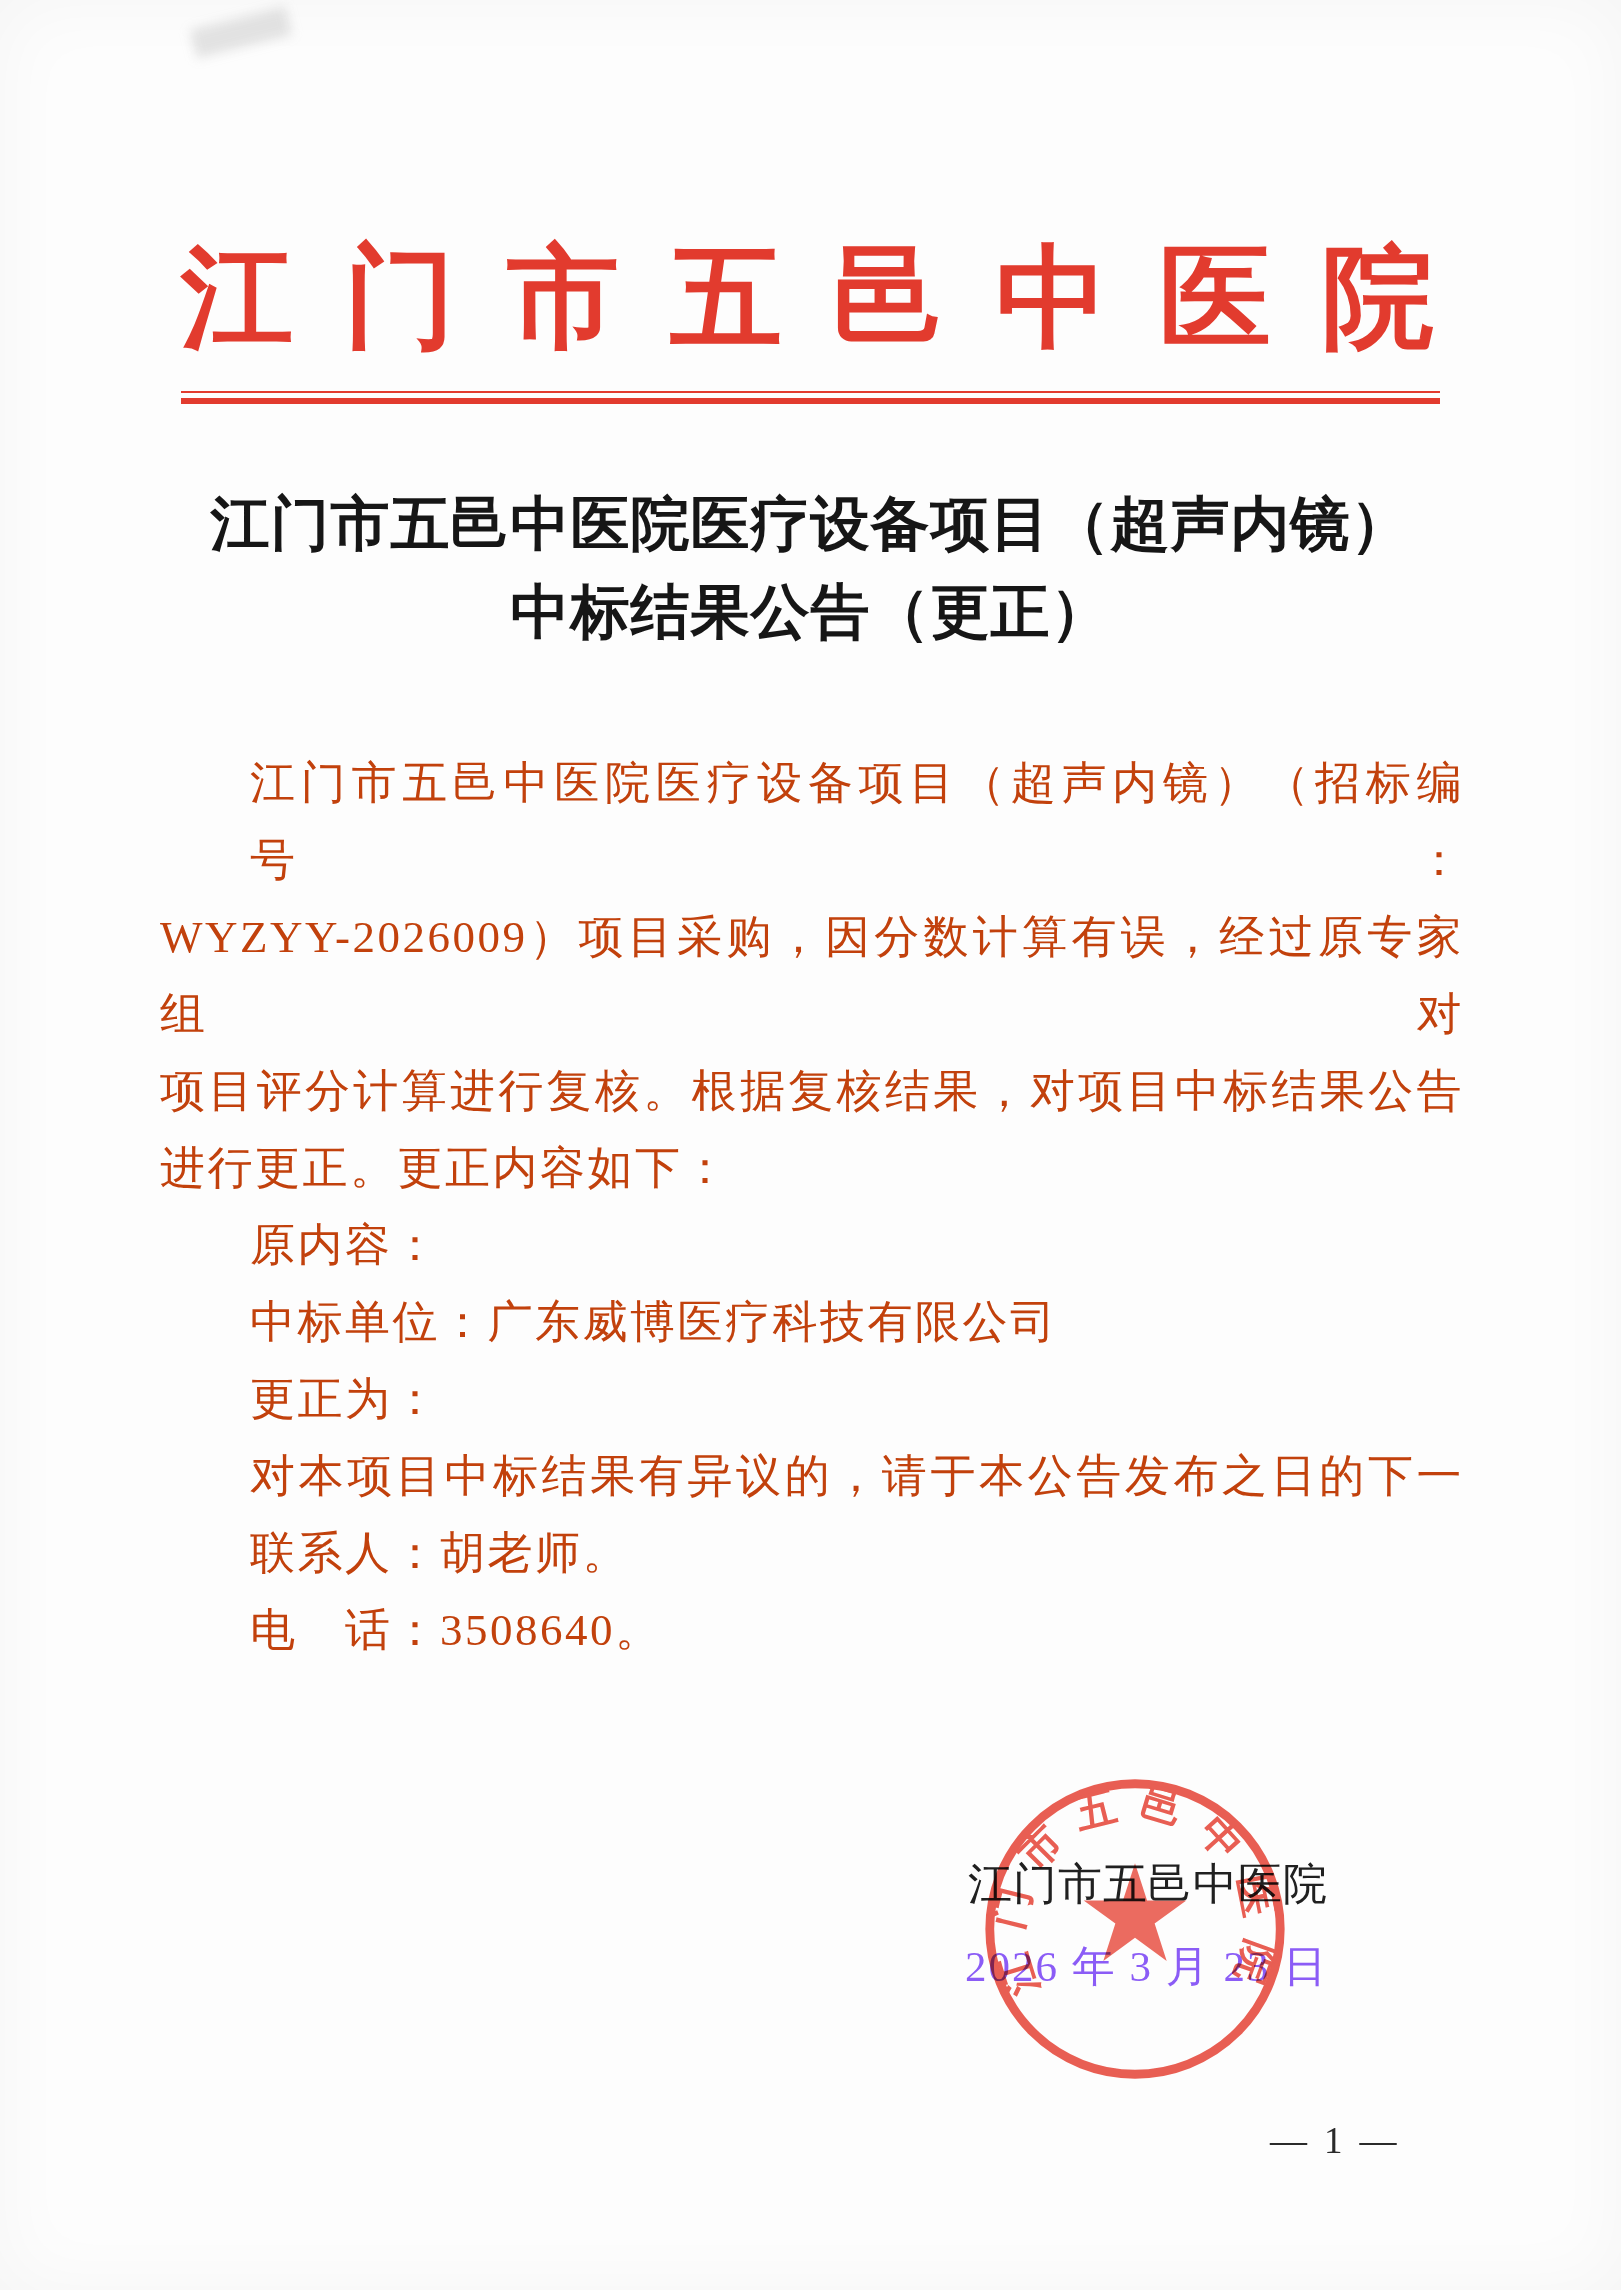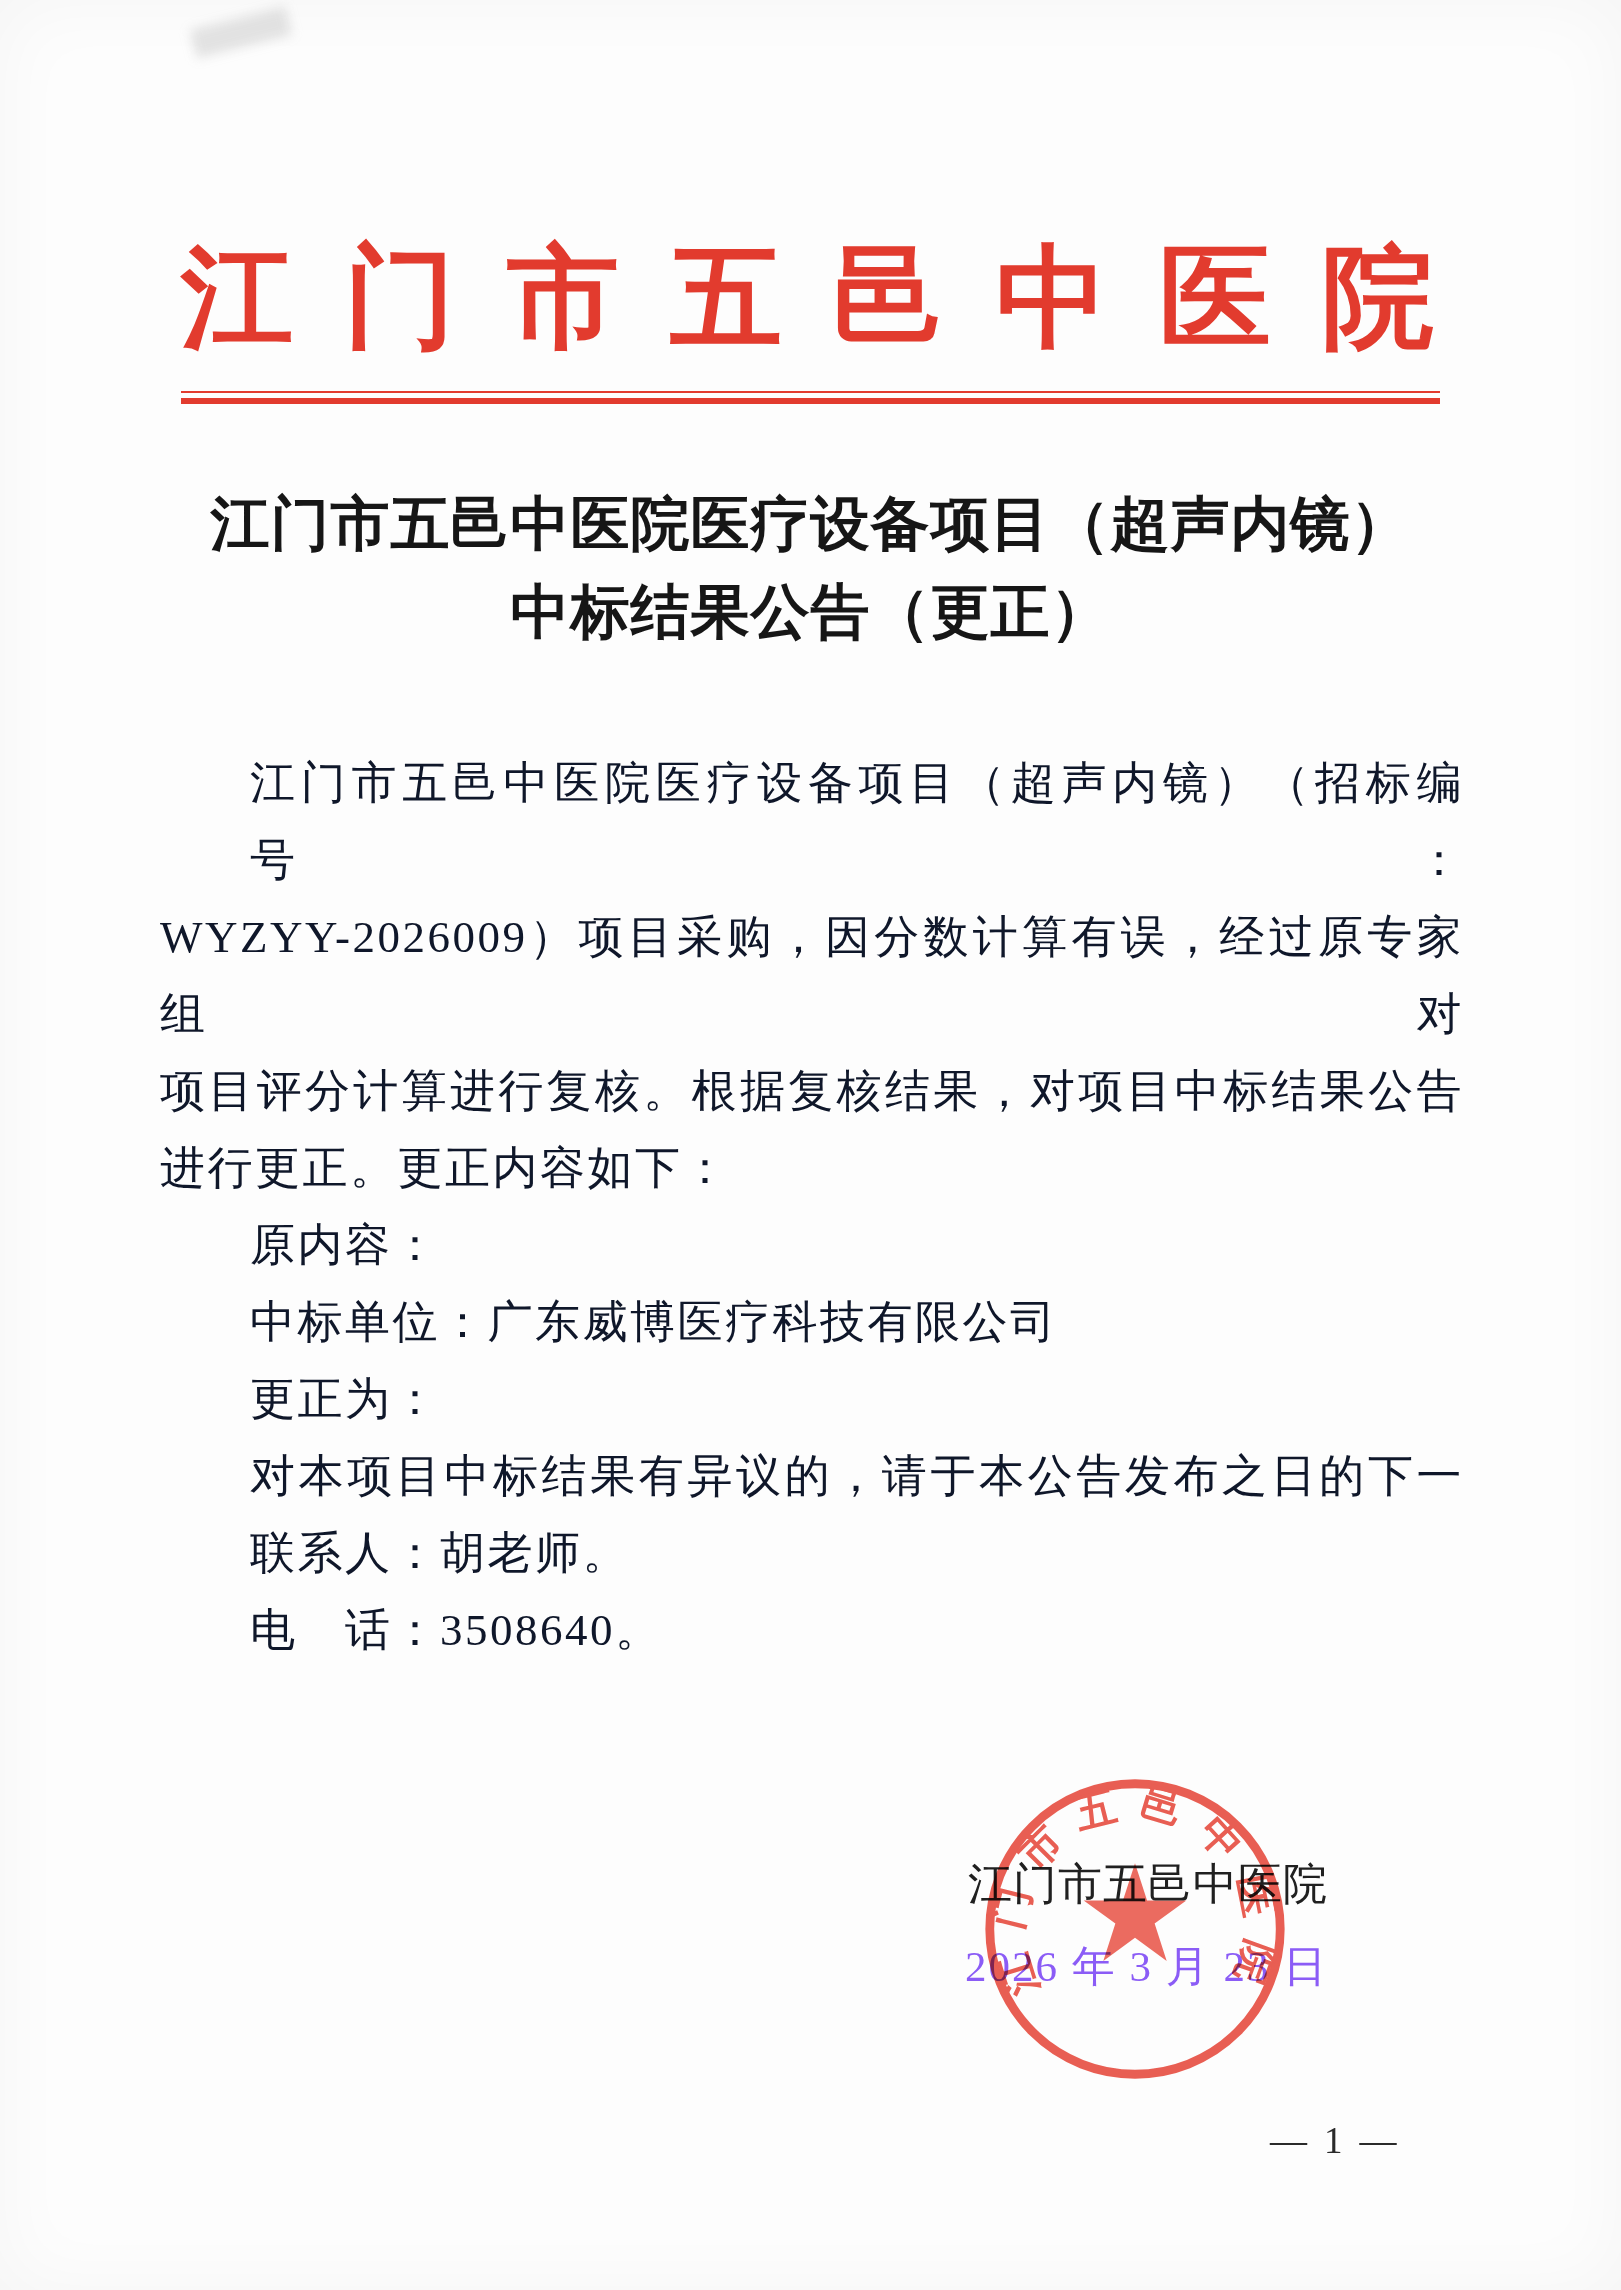--- a/index.html
+++ b/index.html
@@ -50,21 +50,21 @@
     letter-spacing: 1px;
     line-height: 88px;
     color: #161616;
   }
   .body-text {
     position: absolute;
     left: 160px; top: 745px;
     width: 1304px;
     font-size: 45px;
     letter-spacing: 2.5px;
-    color: #0f172a;
+    color: #c2410c;
   }
   .ln { line-height: 77px; min-height: 77px; }
   .ln.indent { padding-left: 90px; }
   .ln.full {
     text-align: justify;
     text-align-last: justify;
     text-justify: inter-character;
   }
   .sig-org {
     position: absolute;

